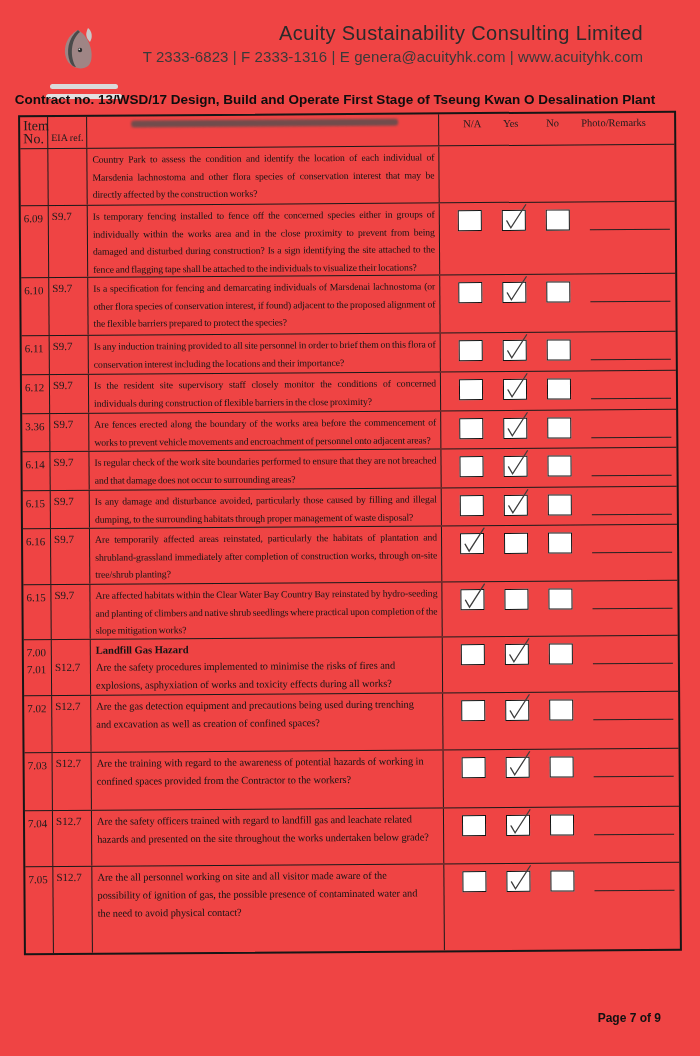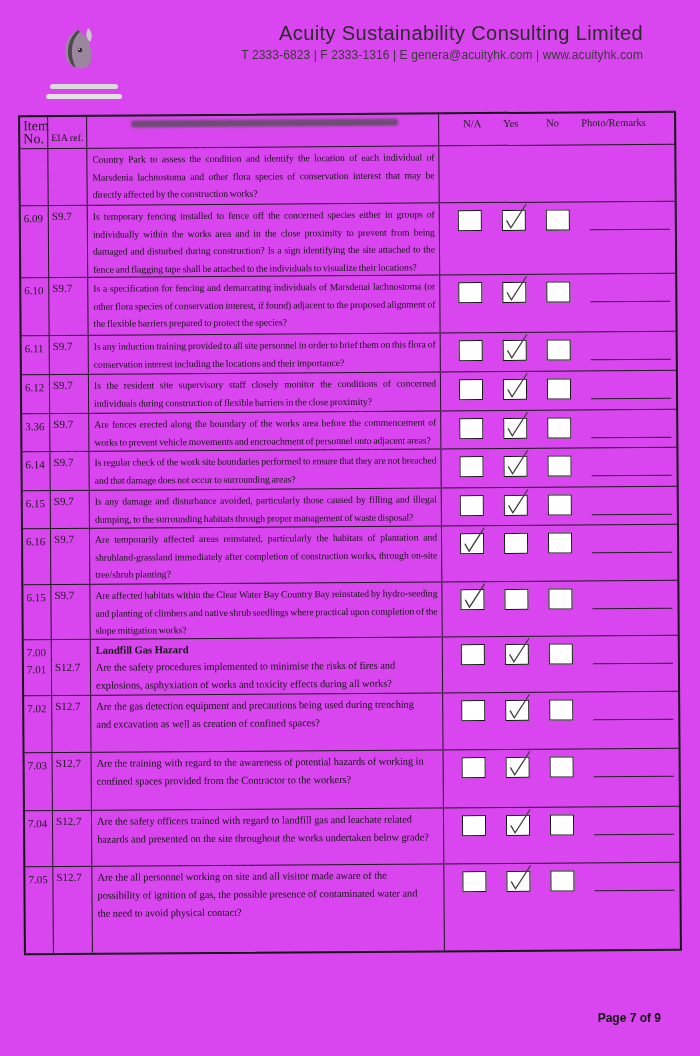--- a/index.html
+++ b/index.html
@@ -1,28 +1,28 @@
 <!DOCTYPE html>
 <html><head>
 <meta charset="utf-8">
 <style>
   html,body{margin:0;padding:0;background:#e8e8e8;}
-  .page{position:relative;width:700px;height:1056px;background:#d946ef;overflow:hidden;
+  .page{position:relative;width:700px;height:1056px;background:#ef4444;overflow:hidden;
         font-family:"Liberation Serif",serif;color:#1c1c1c;}
 
   
   .logo{position:absolute;left:58px;top:26px;width:46px;height:50px;}
   .logo-caption{position:absolute;left:44px;top:80px;width:80px;}
   .cap-bar{height:5px;border-radius:3px;background:#dadada;filter:blur(0.6px);margin:4px 6px;}
   .cap-bar.b2{margin:5px 2px;background:#e2e2e2;}
   .head-text{position:absolute;left:140px;right:57px;top:22px;text-align:right;
              font-family:"Liberation Sans",sans-serif;}
   .company{font-size:20px;line-height:23px;font-weight:500;color:#2b2b2b;letter-spacing:0.4px;}
   .address{font-size:11.5px;color:#3a3a3a;margin-top:4px;letter-spacing:0.1px;}
-  .contact{font-size:12px;color:#3a3a3a;margin-top:3px;letter-spacing:0.1px;}
+  .contact{font-size:15px;color:#3a3a3a;margin-top:3px;letter-spacing:0.1px;}
 
   .contract-title{position:absolute;left:0;right:30px;top:92px;text-align:center;
                   font-family:"Liberation Sans",sans-serif;font-weight:bold;font-size:13.5px;color:#0e0e0e;}
 
   
   .table-wrap{position:absolute;left:21px;top:113px;width:658px;transform:rotate(-0.4deg);}
   .t-outer{border:2px solid #161616;}
   .t-header{display:grid;grid-template-columns:28px 39px 352px 1fr;height:31px;
             border-bottom:1.5px solid #1a1a1a;}
   .h-item{font-size:14px;line-height:13px;padding:2px 1px 0 3px;border-right:1.4px solid #1a1a1a;}
@@ -69,20 +69,21 @@
   </div>
   <div class="logo-caption">
     <div class="cap-bar"></div>
     <div class="cap-bar b2"></div>
   </div>
   <div class="head-text">
     <div class="company">Acuity Sustainability Consulting Limited</div>
     <div class="contact">T 2333-6823 | F 2333-1316 | E genera@acuityhk.com | www.acuityhk.com</div>
   </div>
 
+  <div class="contract-title">Contract no. 13/WSD/17 Design, Build and Operate First Stage of Tseung Kwan O Desalination Plant</div>
 
   <div class="table-wrap">
     <div class="t-outer">
       <div class="t-header">
         <div class="h-item">Item No.</div>
         <div class="h-ref">EIA ref.</div>
         <div class="h-desc">
           <span class="scan-smudge"></span>
         </div>
         <div class="h-checks">

